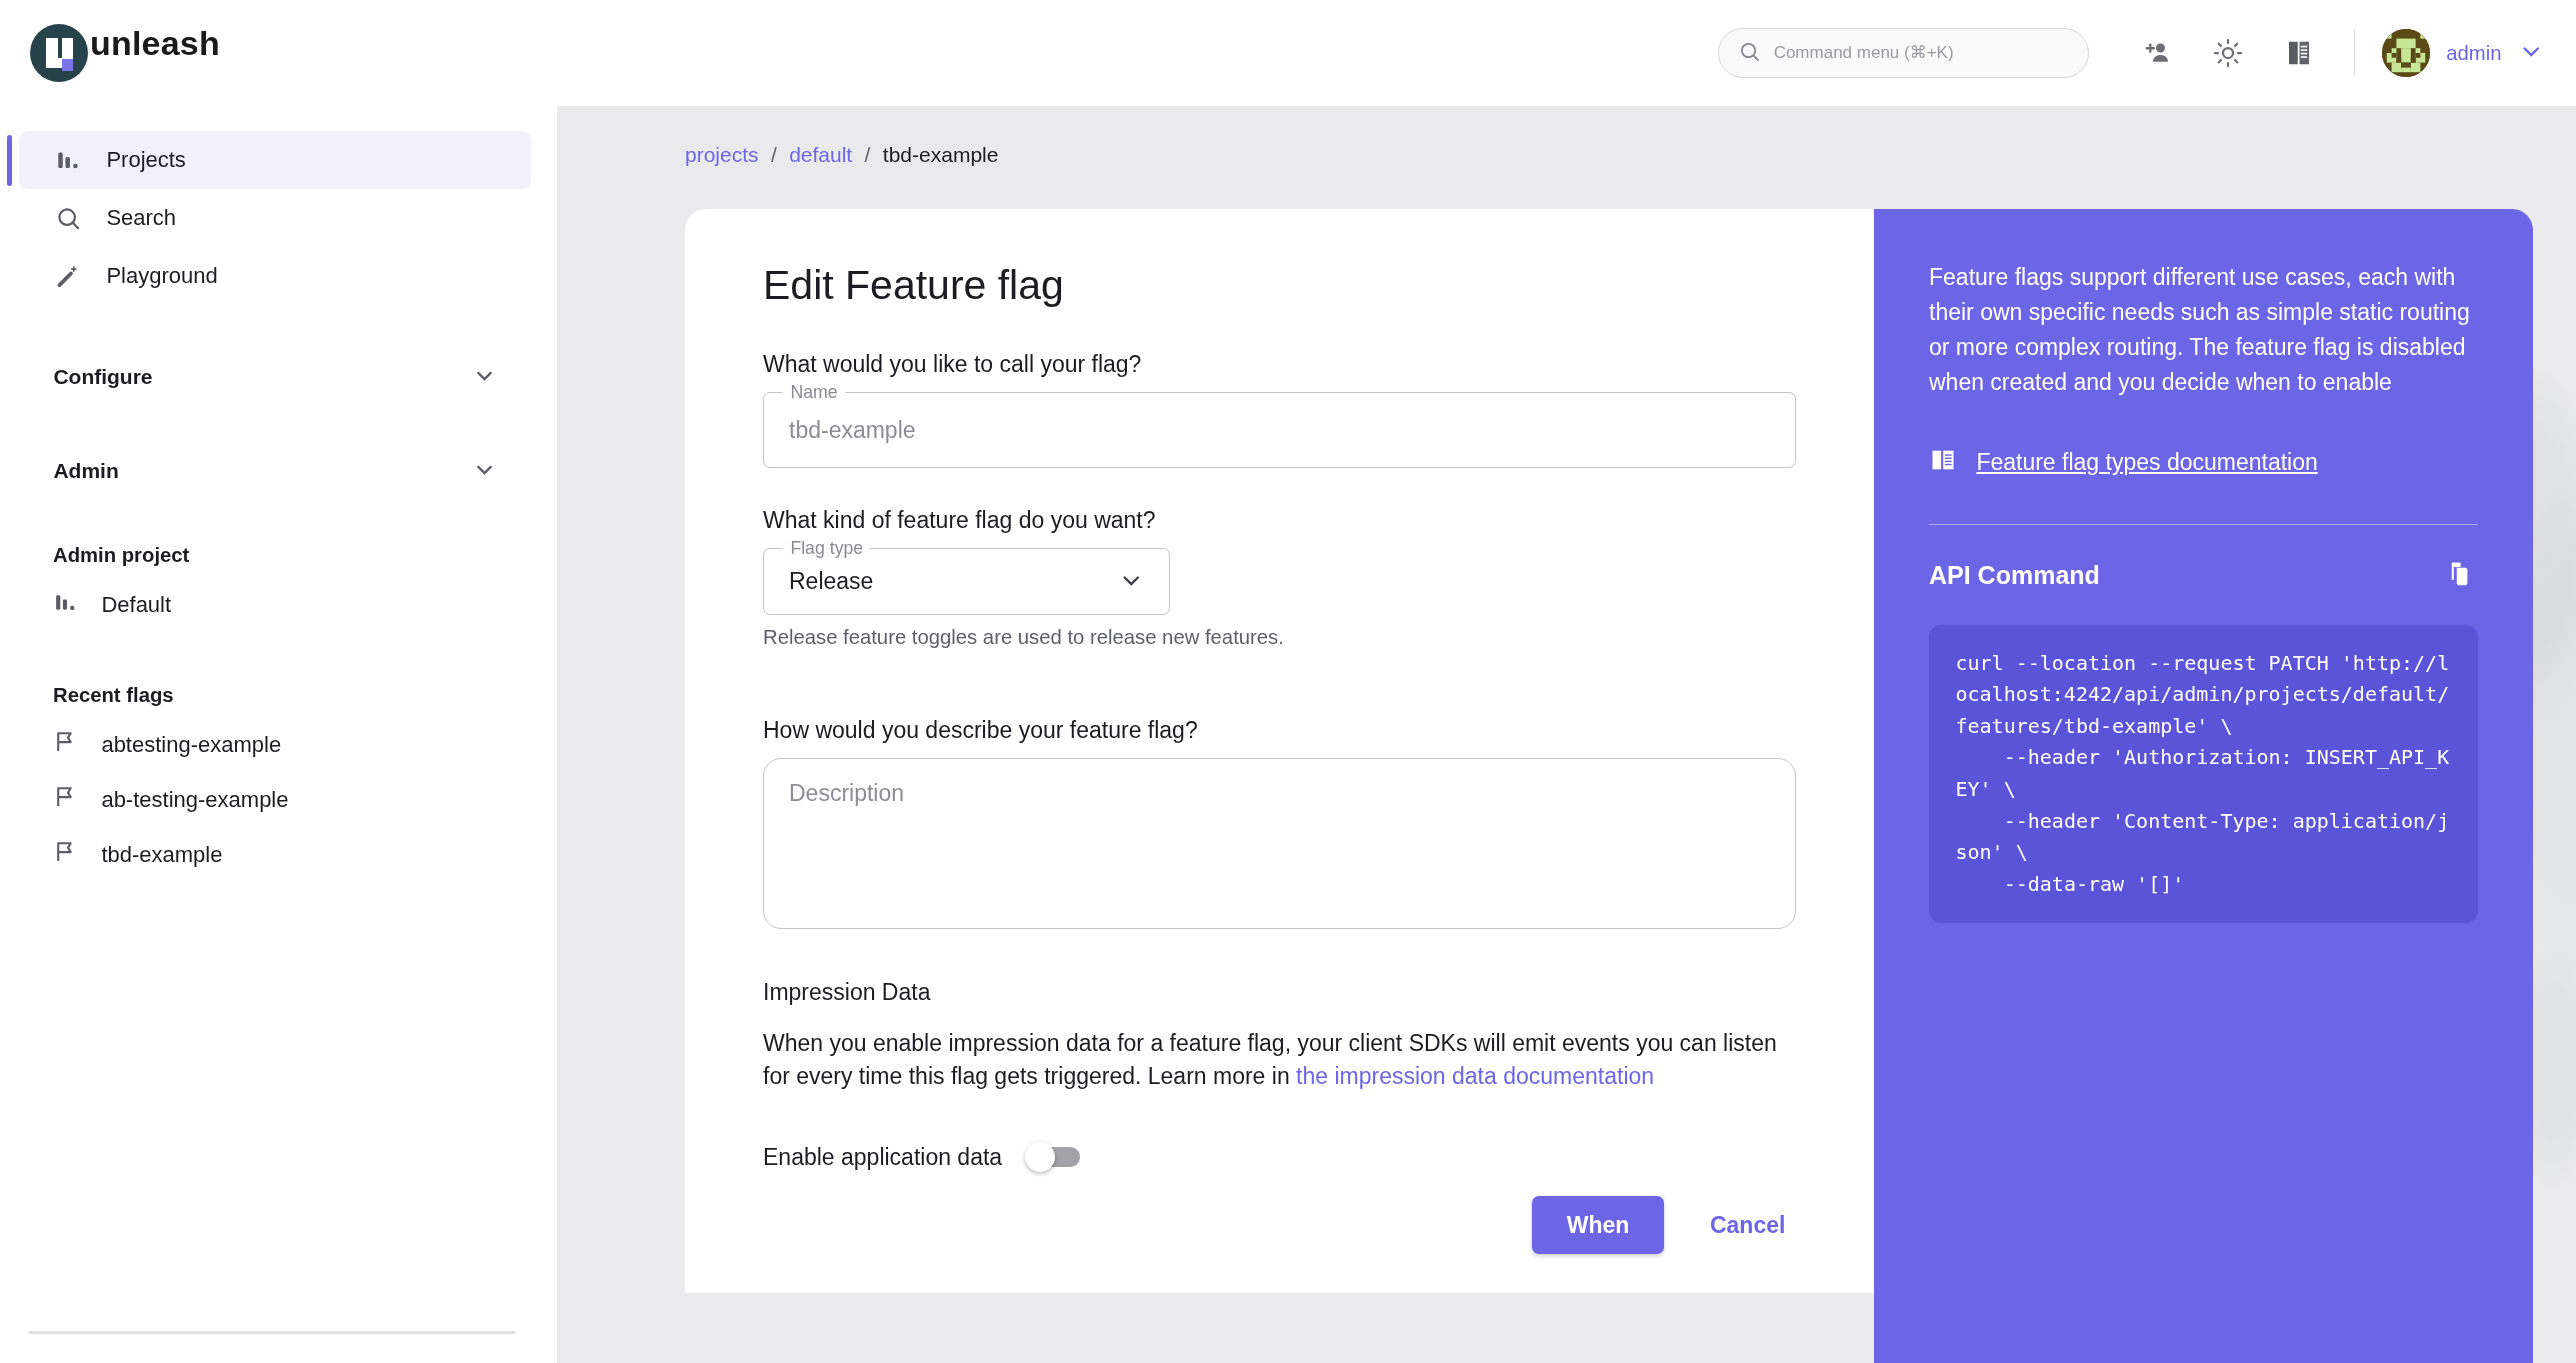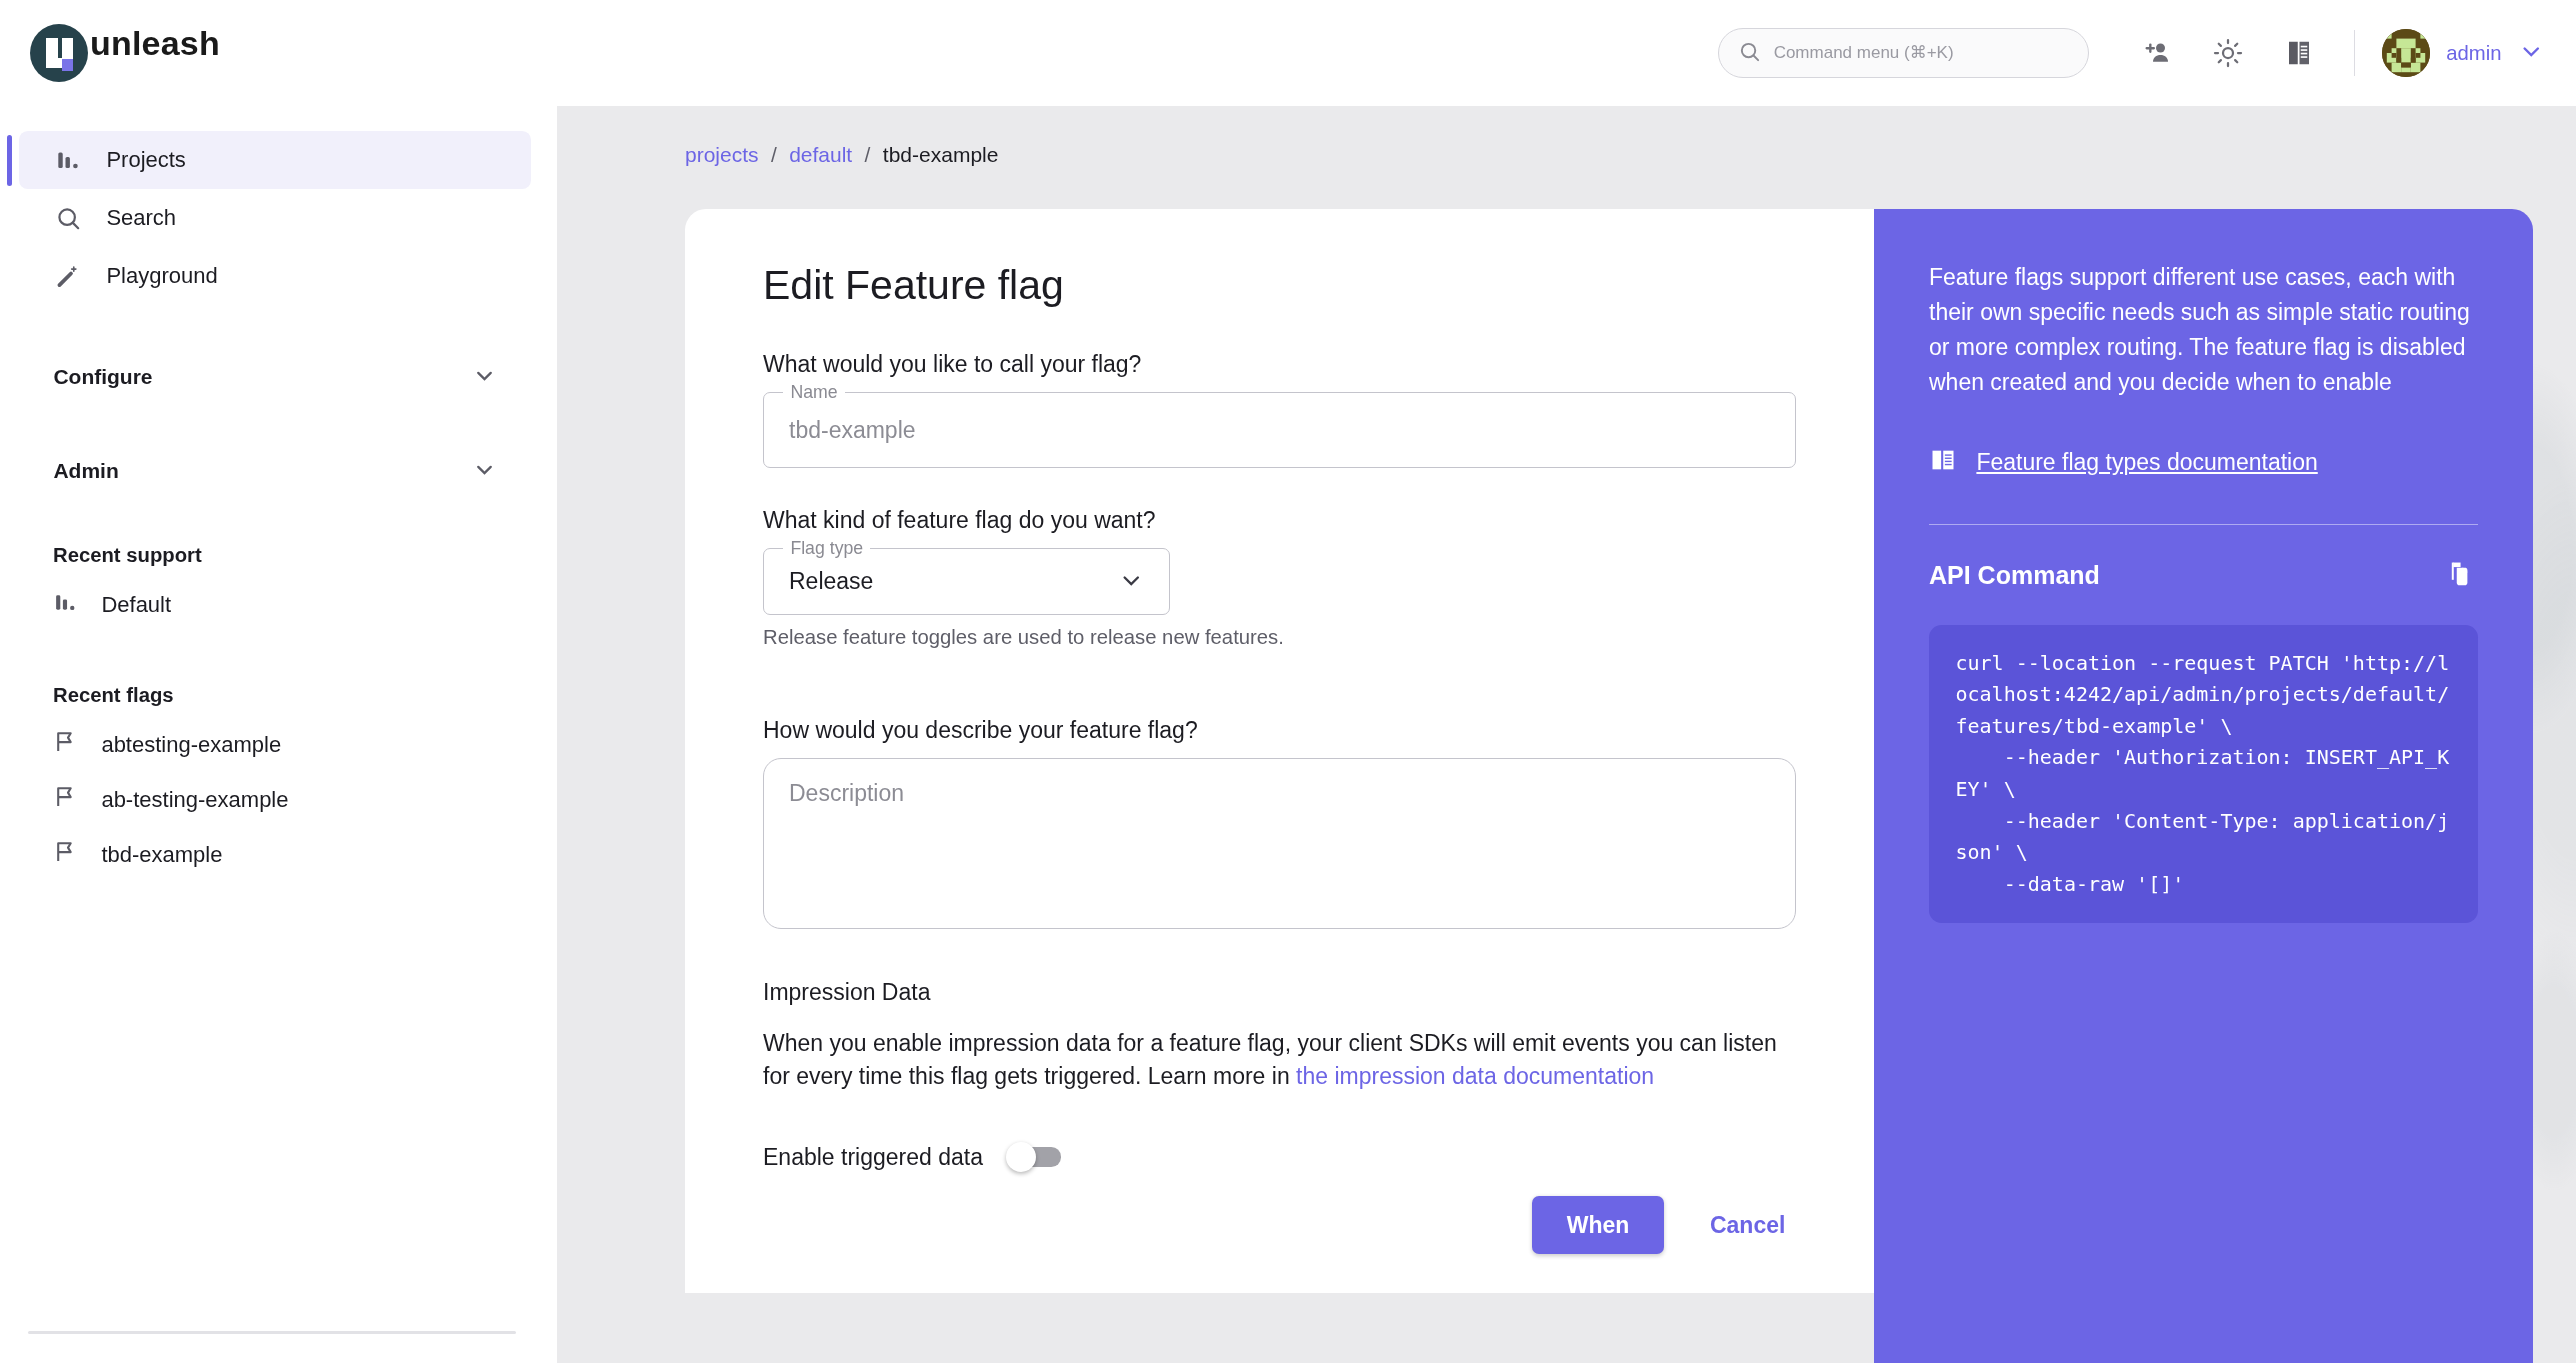--- a/index.html
+++ b/index.html
@@ -328,21 +328,21 @@
 
   <div class="nav-group">
     <span class="gt">Admin</span>
     <span class="gc">
       <svg width="25" height="25" viewBox="0 0 24 24" fill="none" stroke="#5C5C66" stroke-width="2.2" stroke-linecap="round">
         <polyline points="6 9.5 12 15.5 18 9.5"></polyline>
       </svg>
     </span>
   </div>
 
-  <div class="sec-title">Recent support</div>
+  <div class="sec-title">Admin project</div>
   <div class="sub-item">
     <span class="ic">
       <svg width="25" height="25" viewBox="0 0 24 24" fill="#5C5C66">
         <rect x="3" y="5" width="4" height="14" rx="1.4"></rect>
         <rect x="9.5" y="9" width="4" height="10" rx="1.4"></rect>
         <circle cx="18.5" cy="17.2" r="2.1"></circle>
       </svg>
     </span>
     <span>Default</span>
   </div>
@@ -408,21 +408,21 @@
   </div>
   <div class="helper">Release feature toggles are used to release new features.</div>
 
   <div class="q">How would you describe your feature flag?</div>
   <div class="mui-textarea">Description</div>
 
   <div class="sub-head">Impression Data</div>
   <div class="para"><span>When you enable impression data for a feature flag, your client SDKs will emit events you can listen for every time this flag gets triggered. Learn more in </span><a>the impression data documentation</a></div>
 
   <div class="toggle-row">
-    <span class="lbl">Enable triggered data</span>
+    <span class="lbl">Enable application data</span>
     <span class="switch">
       <span class="track"></span>
       <span class="knob"></span>
     </span>
   </div>
 
   <div class="actions">
     <button class="btn-save">When</button>
     <button class="btn-cancel">Cancel</button>
   </div>

